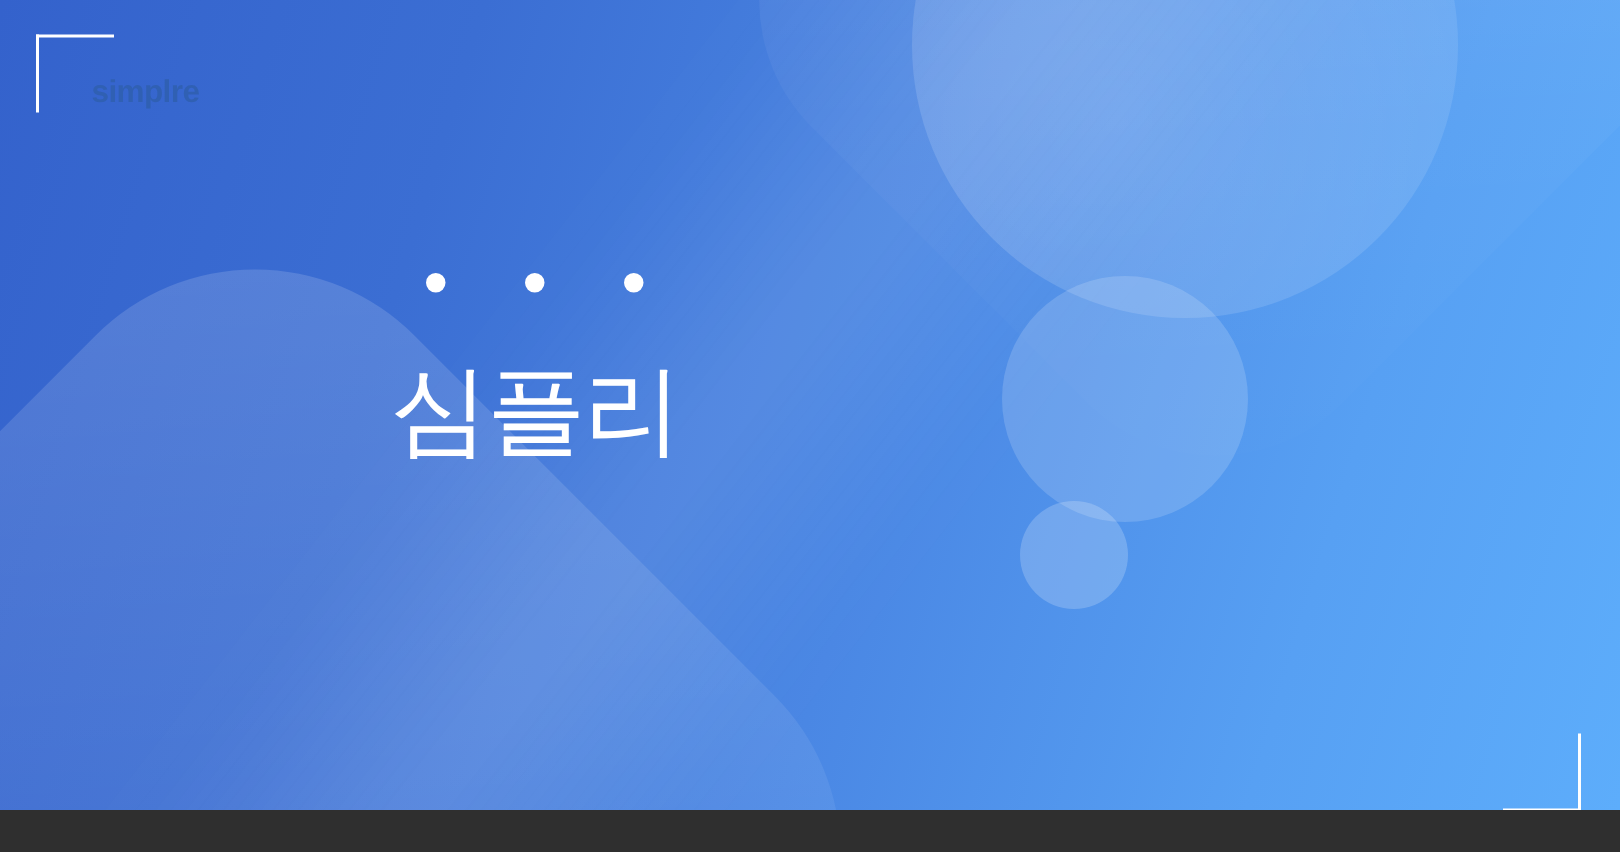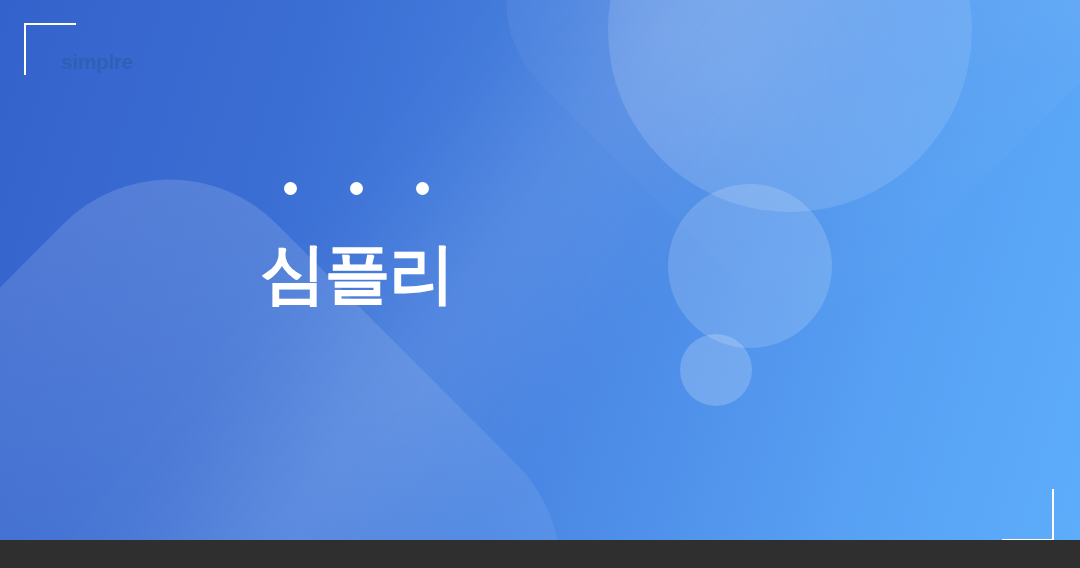--- a/index.html
+++ b/index.html
@@ -158,21 +158,21 @@
     height: 2px;
     background: #ffffff;
   }
 
   .brand-wrap {
     position: relative;
     margin-left: 36px;
   }
   .brand {
     font-size: 66px;
-    font-weight: 700;
+    font-weight: 400;
     color: #ffffff;
     letter-spacing: -1.5px;
     line-height: 1;
     text-align: center;
   }
   .dots {
     position: absolute;
     left: 24px;
     top: -58px;
     width: 150px;

